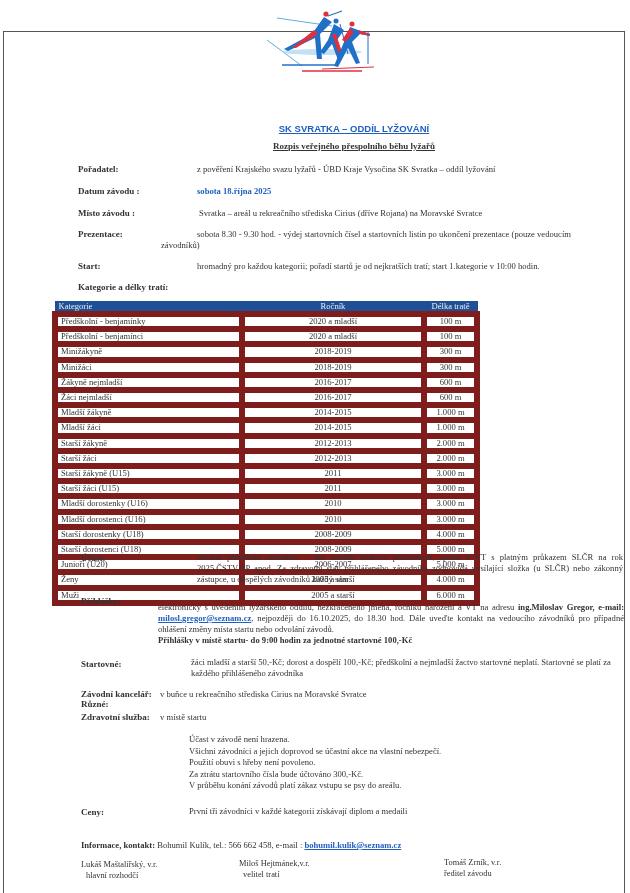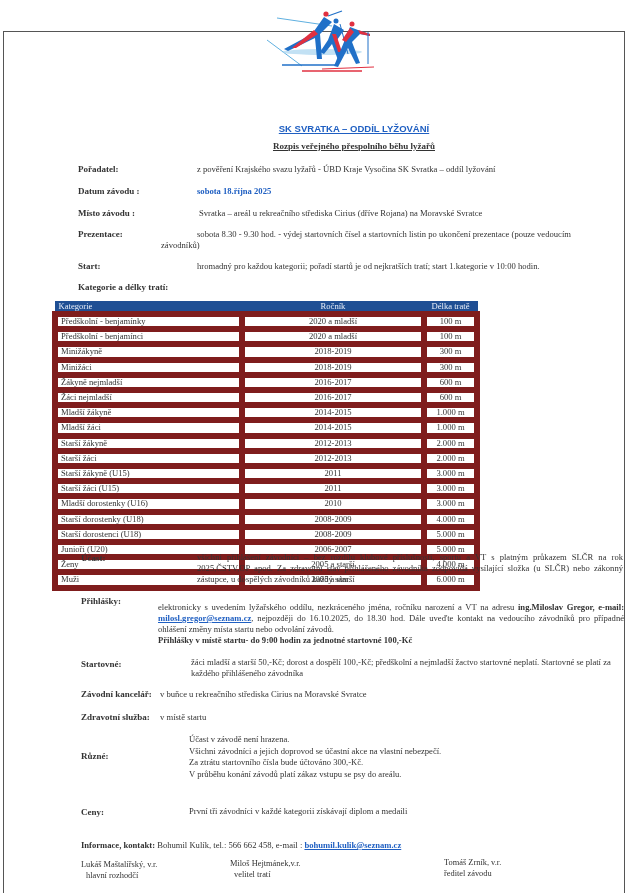--- a/index.html
+++ b/index.html
@@ -149,20 +149,25 @@
         <td>Starší žáci (U15)</td>
         <td>2011</td>
         <td>3.000 m</td>
       </tr>
       <tr>
         <td>Mladší dorostenky (U16)</td>
         <td>2010</td>
         <td>3.000 m</td>
       </tr>
       <tr>
+        <td>Mladší dorostenci (U16)</td>
+        <td>2010</td>
+        <td>3.000 m</td>
+      </tr>
+      <tr>
         <td>Starší dorostenky (U18)</td>
         <td>2008-2009</td>
         <td>4.000 m</td>
       </tr>
       <tr>
         <td>Starší dorostenci (U18)</td>
         <td>2008-2009</td>
         <td>5.000 m</td>
       </tr>
       <tr>
@@ -191,37 +196,38 @@
 
 <div class="abs lbl" style="left:42px;top:659px">Startovné:</div>
 <div class="abs val wrap" style="left:152px;top:657px;width:430px">žáci mladší a starší 50,-Kč; dorost a dospělí 100,-Kč; předškolní a nejmladší žactvo startovné neplatí. Startovné se platí za každého přihlášeného závodníka</div>
 
 <div class="abs lbl" style="left:42px;top:689px">Závodní kancelář:</div>
 <div class="abs val" style="left:121px;top:689px">v buňce u rekreačního střediska Cirius na Moravské Svratce</div>
 
 <div class="abs lbl" style="left:42px;top:712px">Zdravotní služba:</div>
 <div class="abs val" style="left:121px;top:712px">v místě startu</div>
 
-<div class="abs lbl" style="left:42px;top:751px">Různé:</div>
+<div class="abs lbl" style="left:42px;top:699px">Různé:</div>
 <div class="abs val" style="left:150px;top:734px;line-height:11.6px">
   <div>Účast v závodě není hrazena.</div>
   <div>Všichni závodníci a jejich doprovod se účastní akce na vlastní nebezpečí.</div>
+  <div>Použití obuvi s hřeby není povoleno.</div>
   <div>Za ztrátu startovního čísla bude účtováno 300,-Kč.</div>
   <div>V průběhu konání závodů platí zákaz vstupu se psy do areálu.</div>
 </div>
 
 <div class="abs lbl" style="left:42px;top:807px">Ceny:</div>
 <div class="abs val" style="left:150px;top:806px">První tři závodníci v každé kategorii získávají diplom a medaili</div>
 
 <div class="abs val" style="left:42px;top:840px"><b>Informace, kontakt:</b><span> Bohumil Kulík, tel.: 566 662 458, e-mail : </span><span class="link">bohumil.kulik@seznam.cz</span></div>
 
 <div class="abs sig" style="left:42px;top:859px">
   <div>Lukáš Maštalířský, v.r.</div>
   <div style="padding-left:5px">hlavní rozhodčí</div>
 </div>
-<div class="abs sig" style="left:191px;top:858px">
+<div class="abs sig" style="left:200px;top:858px">
   <div>Miloš Hejtmánek,v.r.</div>
   <div style="padding-left:4px">velitel tratí</div>
 </div>
 <div class="abs sig" style="left:405px;top:857px">
   <div>Tomáš Zrník, v.r.</div>
   <div>ředitel závodu</div>
 </div>
 
 </body></html>

